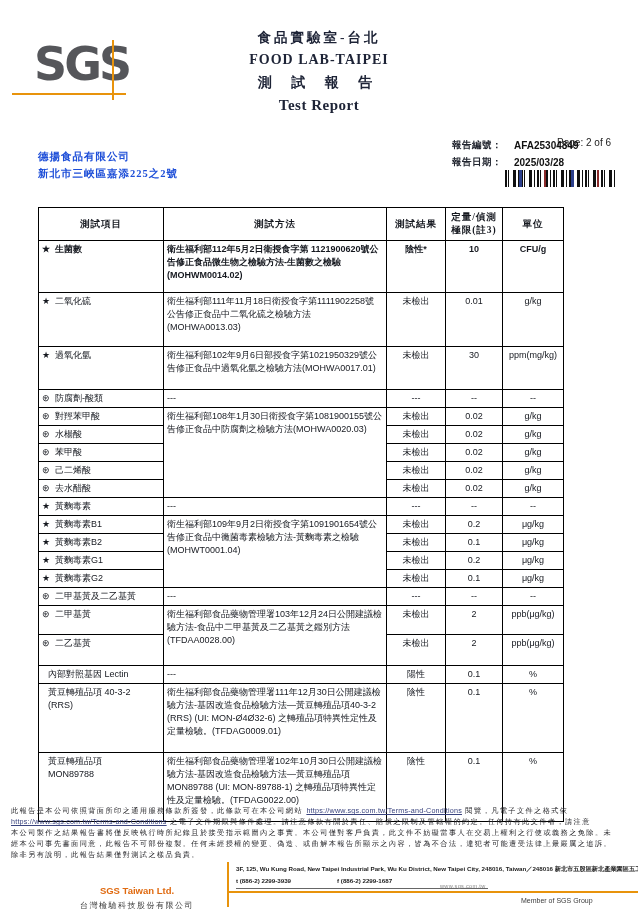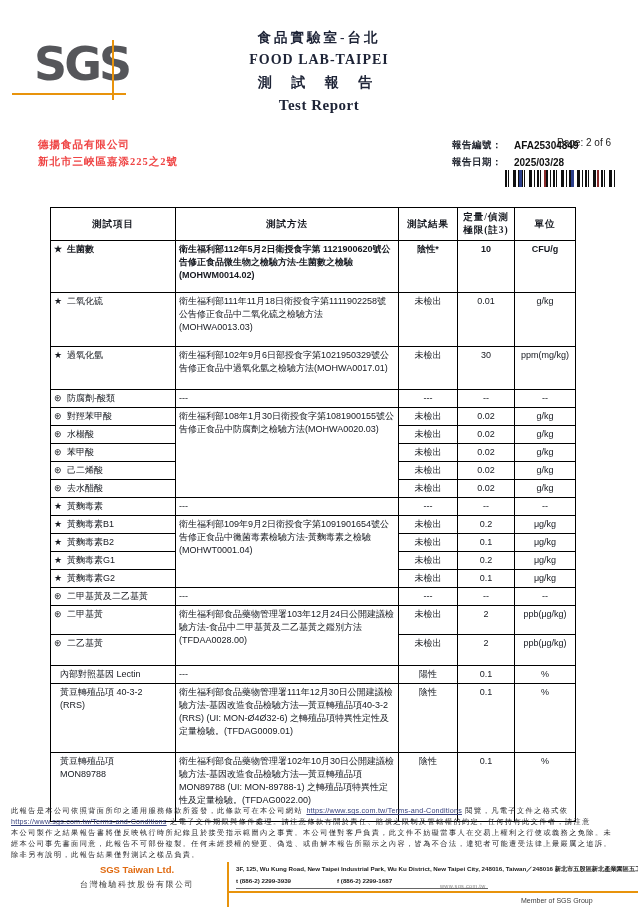--- a/index.html
+++ b/index.html
@@ -21,41 +21,41 @@
     position:absolute;left:0;right:0;top:28px;text-align:center;
     font-family:"Liberation Serif",serif;font-weight:bold;color:#1d2336;
   }
   .t-zh1{font-size:13.5px;letter-spacing:3px;line-height:20px;}
   .t-en1{font-size:14px;letter-spacing:1px;line-height:23px;}
   .t-zh2{font-size:14px;letter-spacing:8px;line-height:23px;}
   .t-en2{font-size:15px;letter-spacing:0.5px;line-height:22px;}
 
   .page-label{position:absolute;right:27px;top:137px;font-size:10px;color:#222;}
 
-  .client{position:absolute;left:38px;top:136px;font-family:"Liberation Serif",serif;font-weight:bold;color:#ef4444;}
+  .client{position:absolute;left:38px;top:148px;font-family:"Liberation Serif",serif;font-weight:bold;color:#1d4ed8;}
   .client div{font-size:10.5px;line-height:17px;letter-spacing:1px;}
 
   .repinfo{position:absolute;left:452px;top:137px;font-size:9.5px;color:#20242e;}
   .rep-row{display:flex;line-height:17px;}
   .rep-label{font-family:"Liberation Serif",serif;font-weight:bold;width:62px;letter-spacing:0.5px;}
   .rep-value{font-weight:bold;font-size:10px;color:#111;}
 
   .barcode{
     position:absolute;left:505px;top:170px;width:112px;height:17px;
     background:repeating-linear-gradient(90deg,
       #101010 0px,#101010 2px,#fff 2px,#fff 3px,
       #101010 3px,#101010 4px,#fff 4px,#fff 8px,
       #101010 8px,#101010 11px,#fff 11px,#fff 13px,
       #101010 13px,#101010 14px,#fff 14px,#fff 16px);
   }
   .bc-blue{position:absolute;top:0;width:3px;height:100%;background:#2b3f8c;}
   .bc-red{position:absolute;top:0;width:2px;height:100%;background:#8c2b2b;}
 
   
-  .tablewrap{position:absolute;left:38px;top:207px;margin-left:12px;}
+  .tablewrap{position:absolute;left:38px;top:207px;}
   table.results{border-collapse:collapse;table-layout:fixed;width:525px;border:1.5px solid #000;}
   table.results th,table.results td{border:1px solid #000;}
   table.results thead th{
     border-bottom:1.5px solid #000;
     font-family:"Liberation Serif",serif;font-weight:bold;font-size:9.5px;
     text-align:center;vertical-align:middle;padding:2px;white-space:pre-line;
     letter-spacing:1px;color:#15181f;
   }
   table.results td{font-size:9px;vertical-align:top;padding:2px 3px;line-height:13px;color:#15181f;}
   td.c-item{text-align:left;font-size:9.5px;white-space:pre-line;padding-left:5px;}
@@ -63,21 +63,21 @@
   td.c-method{text-align:left;}
   td.c-result,td.c-limit,td.c-unit{text-align:center;}
 
   
   .terms{position:absolute;left:11px;top:805px;width:618px;
     font-size:7.2px;line-height:11px;color:#26262a;letter-spacing:1.4px;}
   .terms .fn-link{color:#39437e;text-decoration:underline;letter-spacing:0.2px;}
 
   
   .bottom{position:absolute;left:0;top:860px;width:638px;height:51px;}
-  .b-left{position:absolute;left:52px;top:4px;width:170px;text-align:center;}
+  .b-left{position:absolute;left:52px;top:25px;width:170px;text-align:center;}
   .b-company-en{color:#e06a10;font-weight:bold;font-size:9.5px;line-height:12px;}
   .b-company-zh{font-family:"Liberation Serif",serif;font-size:8px;letter-spacing:1.5px;color:#3a3a3a;margin-top:3px;}
   .b-vline{position:absolute;left:227px;top:2px;width:1.5px;height:45px;background:#e8930c;}
   .b-address{position:absolute;left:236px;top:5px;width:400px;font-size:6.2px;font-weight:bold;color:#222;white-space:nowrap;}
   .b-phone{position:absolute;left:236px;top:17px;width:252px;font-size:6.2px;font-weight:bold;color:#222;
     padding-bottom:4px;border-bottom:1px solid #666;}
   .b-phone span{margin-right:46px;}
   .b-web{position:absolute;left:440px;top:23px;font-size:5.6px;color:#8a8a8a;letter-spacing:0.3px;}
   .b-orange{position:absolute;left:227px;top:31px;width:411px;height:2px;background:#e8930c;}
   .b-member{position:absolute;left:521px;top:37px;font-size:7px;color:#3a3a3a;}

